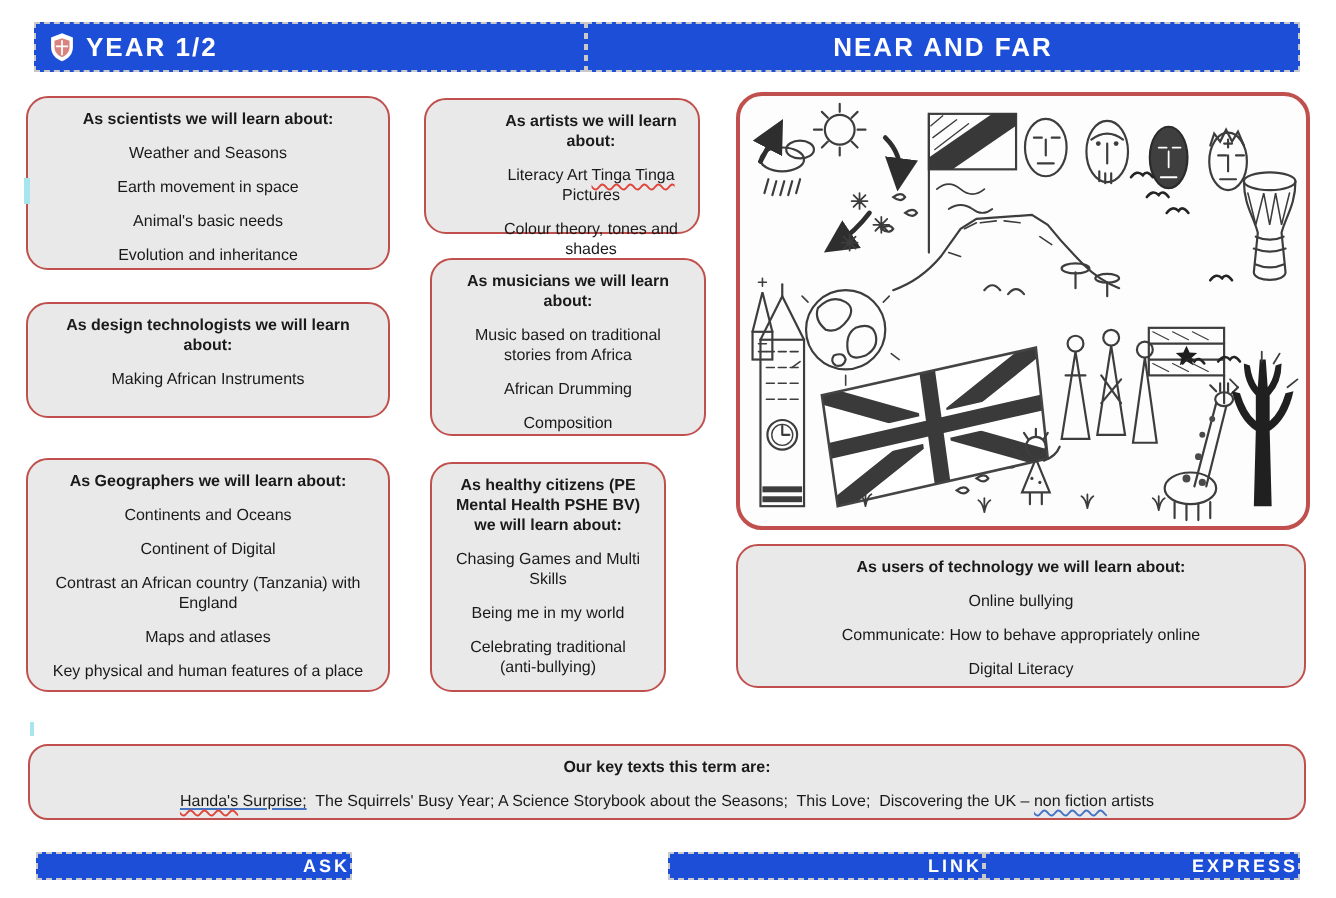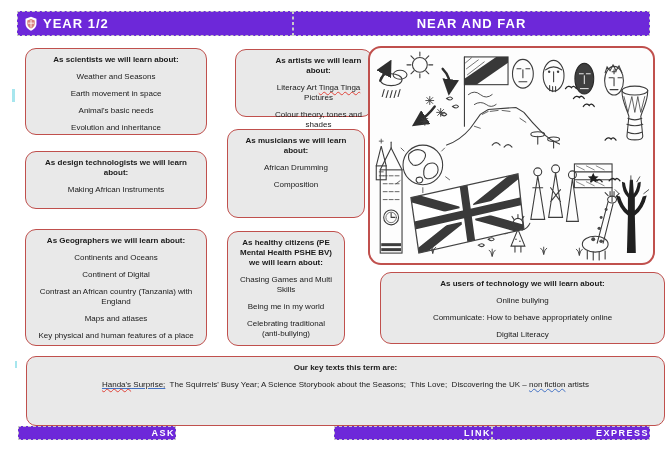--- a/index.html
+++ b/index.html
@@ -2,47 +2,47 @@
 <html><head>
 <meta charset="utf-8">
 <style>
   html,body { margin:0; padding:0; background:#ffffff; }
   .page {
     position:relative; width:668px; height:449px; background:#fff;
     font-family:"Liberation Sans", sans-serif; overflow:hidden;
   }
   
   .strip {
-    position:absolute; box-sizing:border-box; background:#6d28d9;
+    position:absolute; box-sizing:border-box; background:#1d4ed8;
     border:1px dashed #c9c9c9; color:#fff; display:flex; align-items:center;
   }
   .hdr-left  { left:17px;  top:11px; width:276px; height:25px; padding:0 6px; gap:5px;
                font-size:13px; font-weight:600; letter-spacing:1px; }
   .hdr-right { left:293px; top:11px; width:357px; height:25px; padding:0 8px;
                justify-content:center; font-size:13px; font-weight:600; letter-spacing:1px; }
   .ftr-cell  { top:426px; height:14px; width:158px; justify-content:flex-end;
                font-size:9px; font-weight:600; letter-spacing:1.5px;padding-left:36px; }
 
   
   .sbox {
     position:absolute; box-sizing:border-box; background:#e9e9e9;
     border:1.6px solid #c0504d; border-radius:11px; text-align:center;
-    color:#1a1a1a; padding:6px 9px 3px;margin-left:12px;
+    color:#1a1a1a; padding:6px 9px 3px;
   }
   .sbox .title { font-weight:bold; font-size:8px; line-height:1.25; margin-bottom:7px; }
   .sbox .item  { font-size:8px; line-height:1.25; margin-bottom:7px; }
 
   .b-scientists { left:13px;  top:48px;  width:182px; height:87px;  }
   .b-design     { left:13px;  top:151px; width:182px; height:58px;  }
   .b-geo        { left:13px;  top:229px; width:182px; height:117px; }
-  .b-artists    { left:223px; top:49px;  width:138px; height:68px;padding-left:38px;  }
+  .b-artists    { left:212px; top:49px;  width:138px; height:68px;padding-left:38px;  }
   .b-music      { left:215px; top:129px; width:138px; height:89px;  }
   .b-healthy    { left:215px; top:231px; width:118px; height:115px; }
   .b-tech       { left:368px; top:272px; width:285px; height:72px;  }
-  .b-keytexts   { left:14px;  top:356px; width:639px; height:70px; border-radius:10px; }
+  .b-keytexts   { left:14px;  top:372px; width:639px; height:38px; border-radius:10px; }
   .b-keytexts .body { font-size:8px; line-height:1.3; white-space:pre-wrap; }
 
   .illus {
     position:absolute; left:368px; top:46px; width:287px; height:219px;
     box-sizing:border-box; background:#fdfdfd; border:2px solid #c0504d;
     border-radius:13px; overflow:hidden;
   }
   .illus svg { display:block; margin:1px auto 0; }
 
   .sel-mark { position:absolute; background:#a7e6ee; }
@@ -97,20 +97,21 @@
   </div>
 
   <div class="sbox b-artists">
     <div class="title">As artists we will learn about:</div>
     <div class="item"><span>Literacy Art </span><span class="wavy">Tinga Tinga</span><span> Pictures</span></div>
     <div class="item">Colour theory, tones and shades</div>
   </div>
 
   <div class="sbox b-music">
     <div class="title">As musicians we will learn about:</div>
+    <div class="item">Music based on traditional stories from Africa</div>
     <div class="item">African Drumming</div>
     <div class="item">Composition</div>
   </div>
 
   <div class="sbox b-healthy">
     <div class="title">As healthy citizens (PE Mental Health PSHE BV) we will learn about:</div>
     <div class="item">Chasing Games and Multi Skills</div>
     <div class="item">Being me in my world</div>
     <div class="item">Celebrating traditional (anti-bullying)</div>
   </div>

